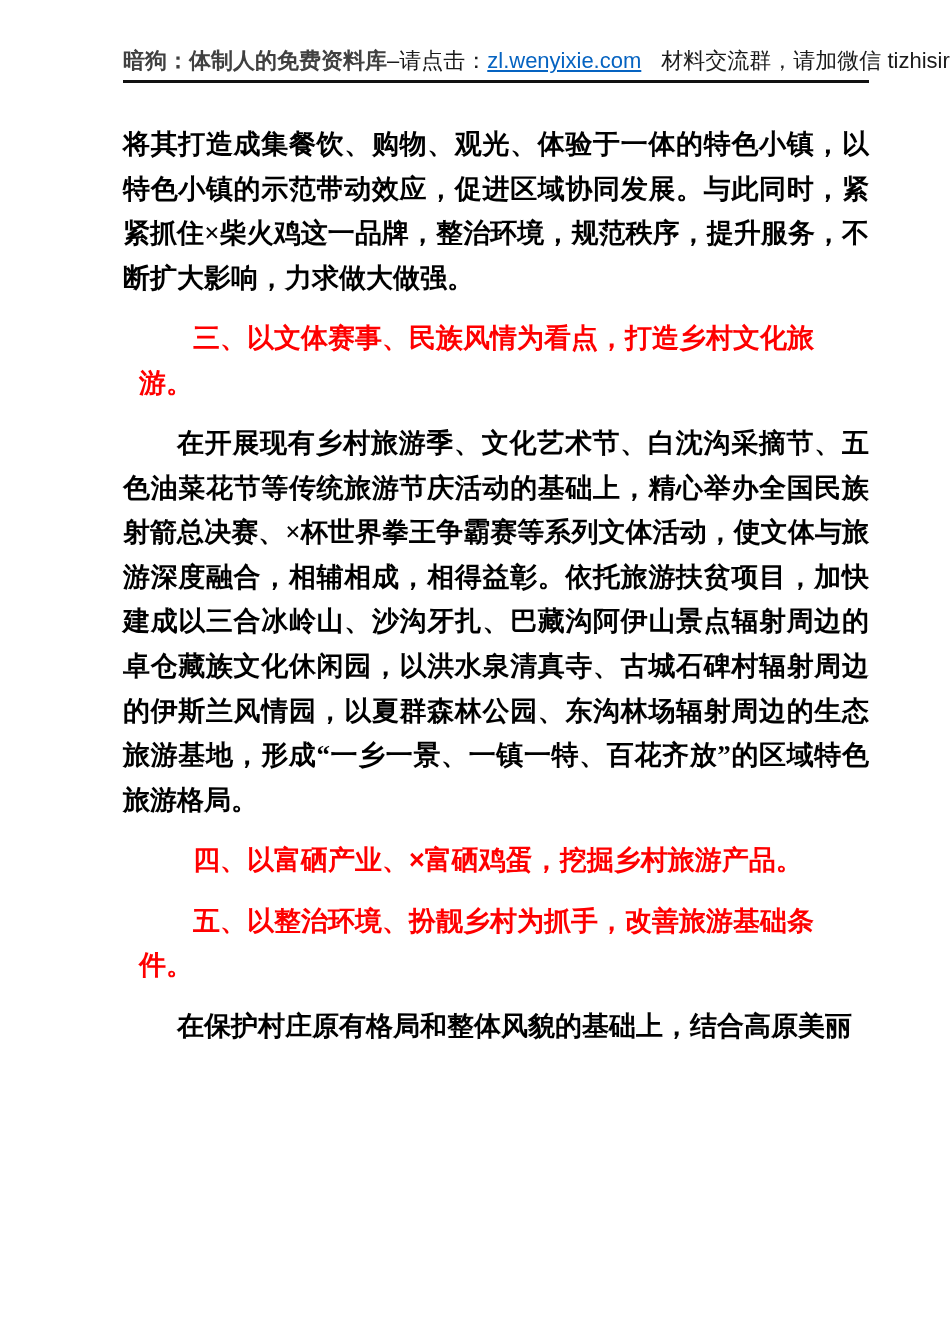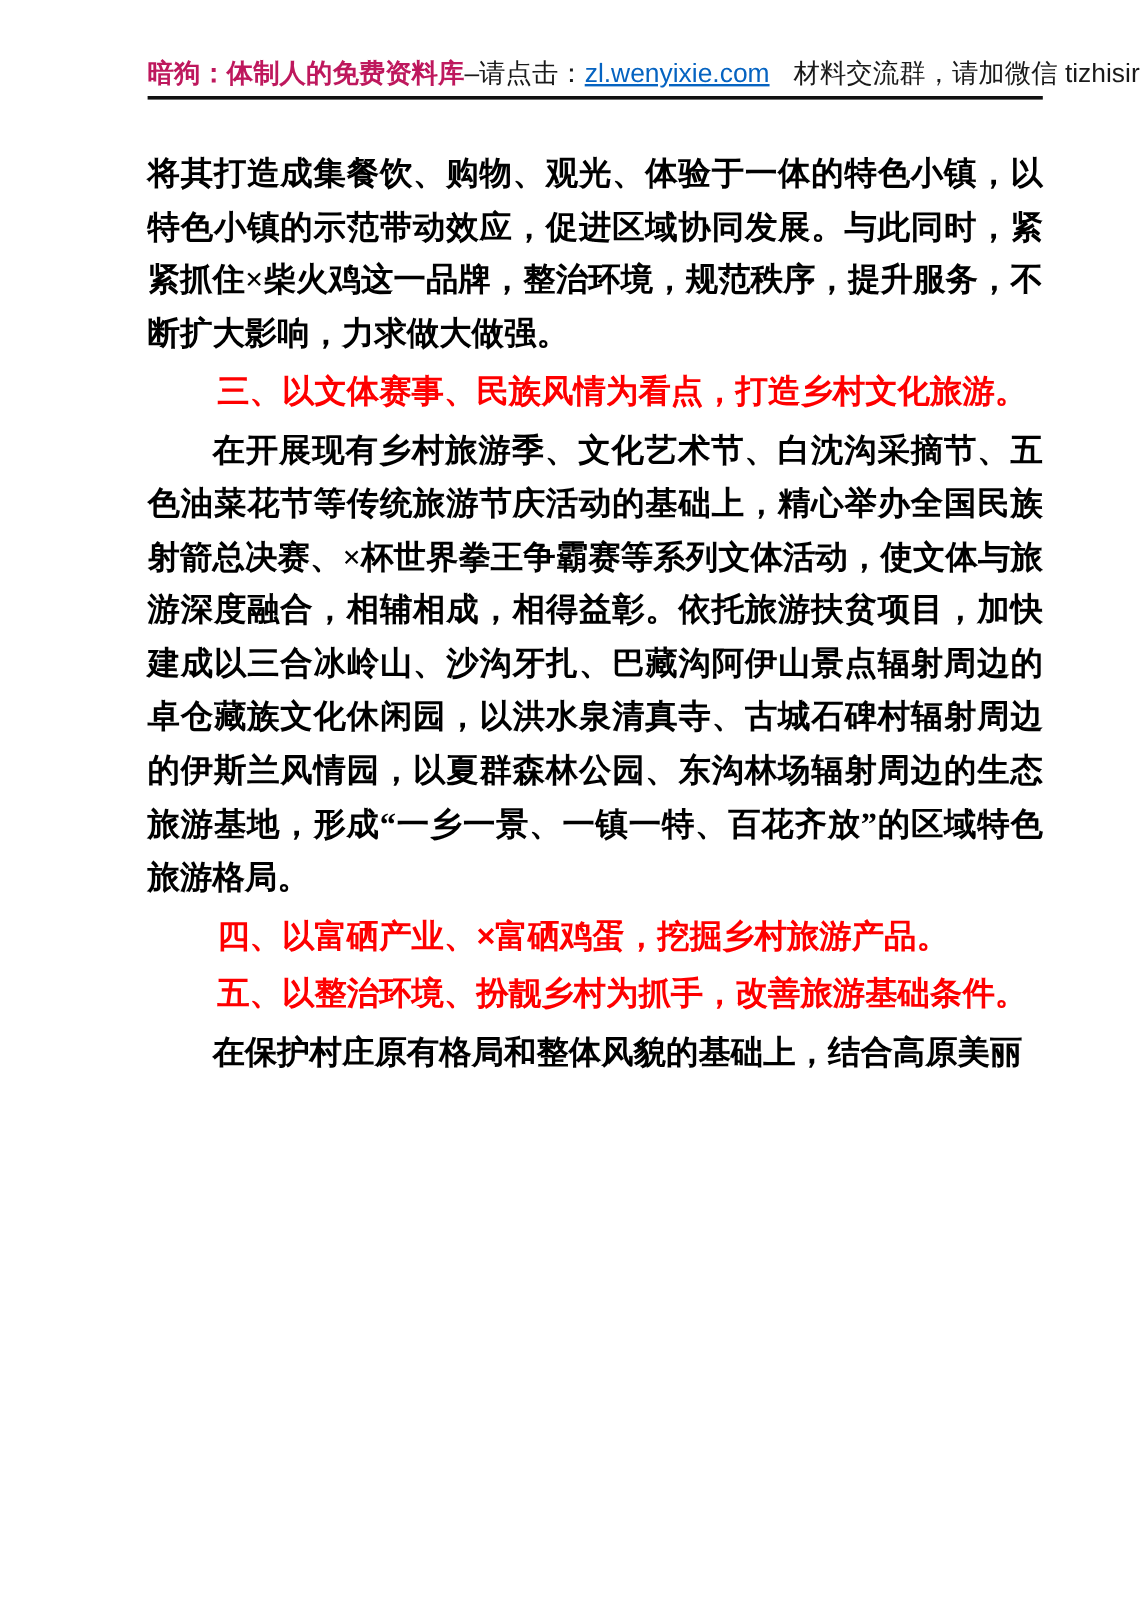--- a/index.html
+++ b/index.html
@@ -27,21 +27,21 @@
     border-bottom: 3px solid #111111;
     padding-bottom: 6px;
     font-family: "Liberation Sans", sans-serif;
     font-size: 22px;
     line-height: 26px;
     text-align: center;
     white-space: nowrap;
     color: #000000;
   }
   .header .brand {
-    color: #be185d;
+    color: #404040;
     font-weight: bold;
   }
   .header .plain {
     color: #1a1a1a;
   }
   .header .link {
     color: #0563c1;
     text-decoration: underline;
     cursor: pointer;
   }
@@ -64,21 +64,21 @@
   .content p.para {
     margin: 0;
     padding: 0;
     text-indent: 2em;
     font-weight: bold;
   }
   .content p.para.no-indent {
     text-indent: 0;
   }
   .content .heading {
-    margin: 4px;
+    margin: 16px;
     padding: 0;
     font-family: "Liberation Sans", sans-serif;
     font-weight: bold;
     font-size: 27px;
     line-height: 44.55px;
     color: #fe0000;
     text-indent: 2em;
     text-align: left;
   }
 </style>

